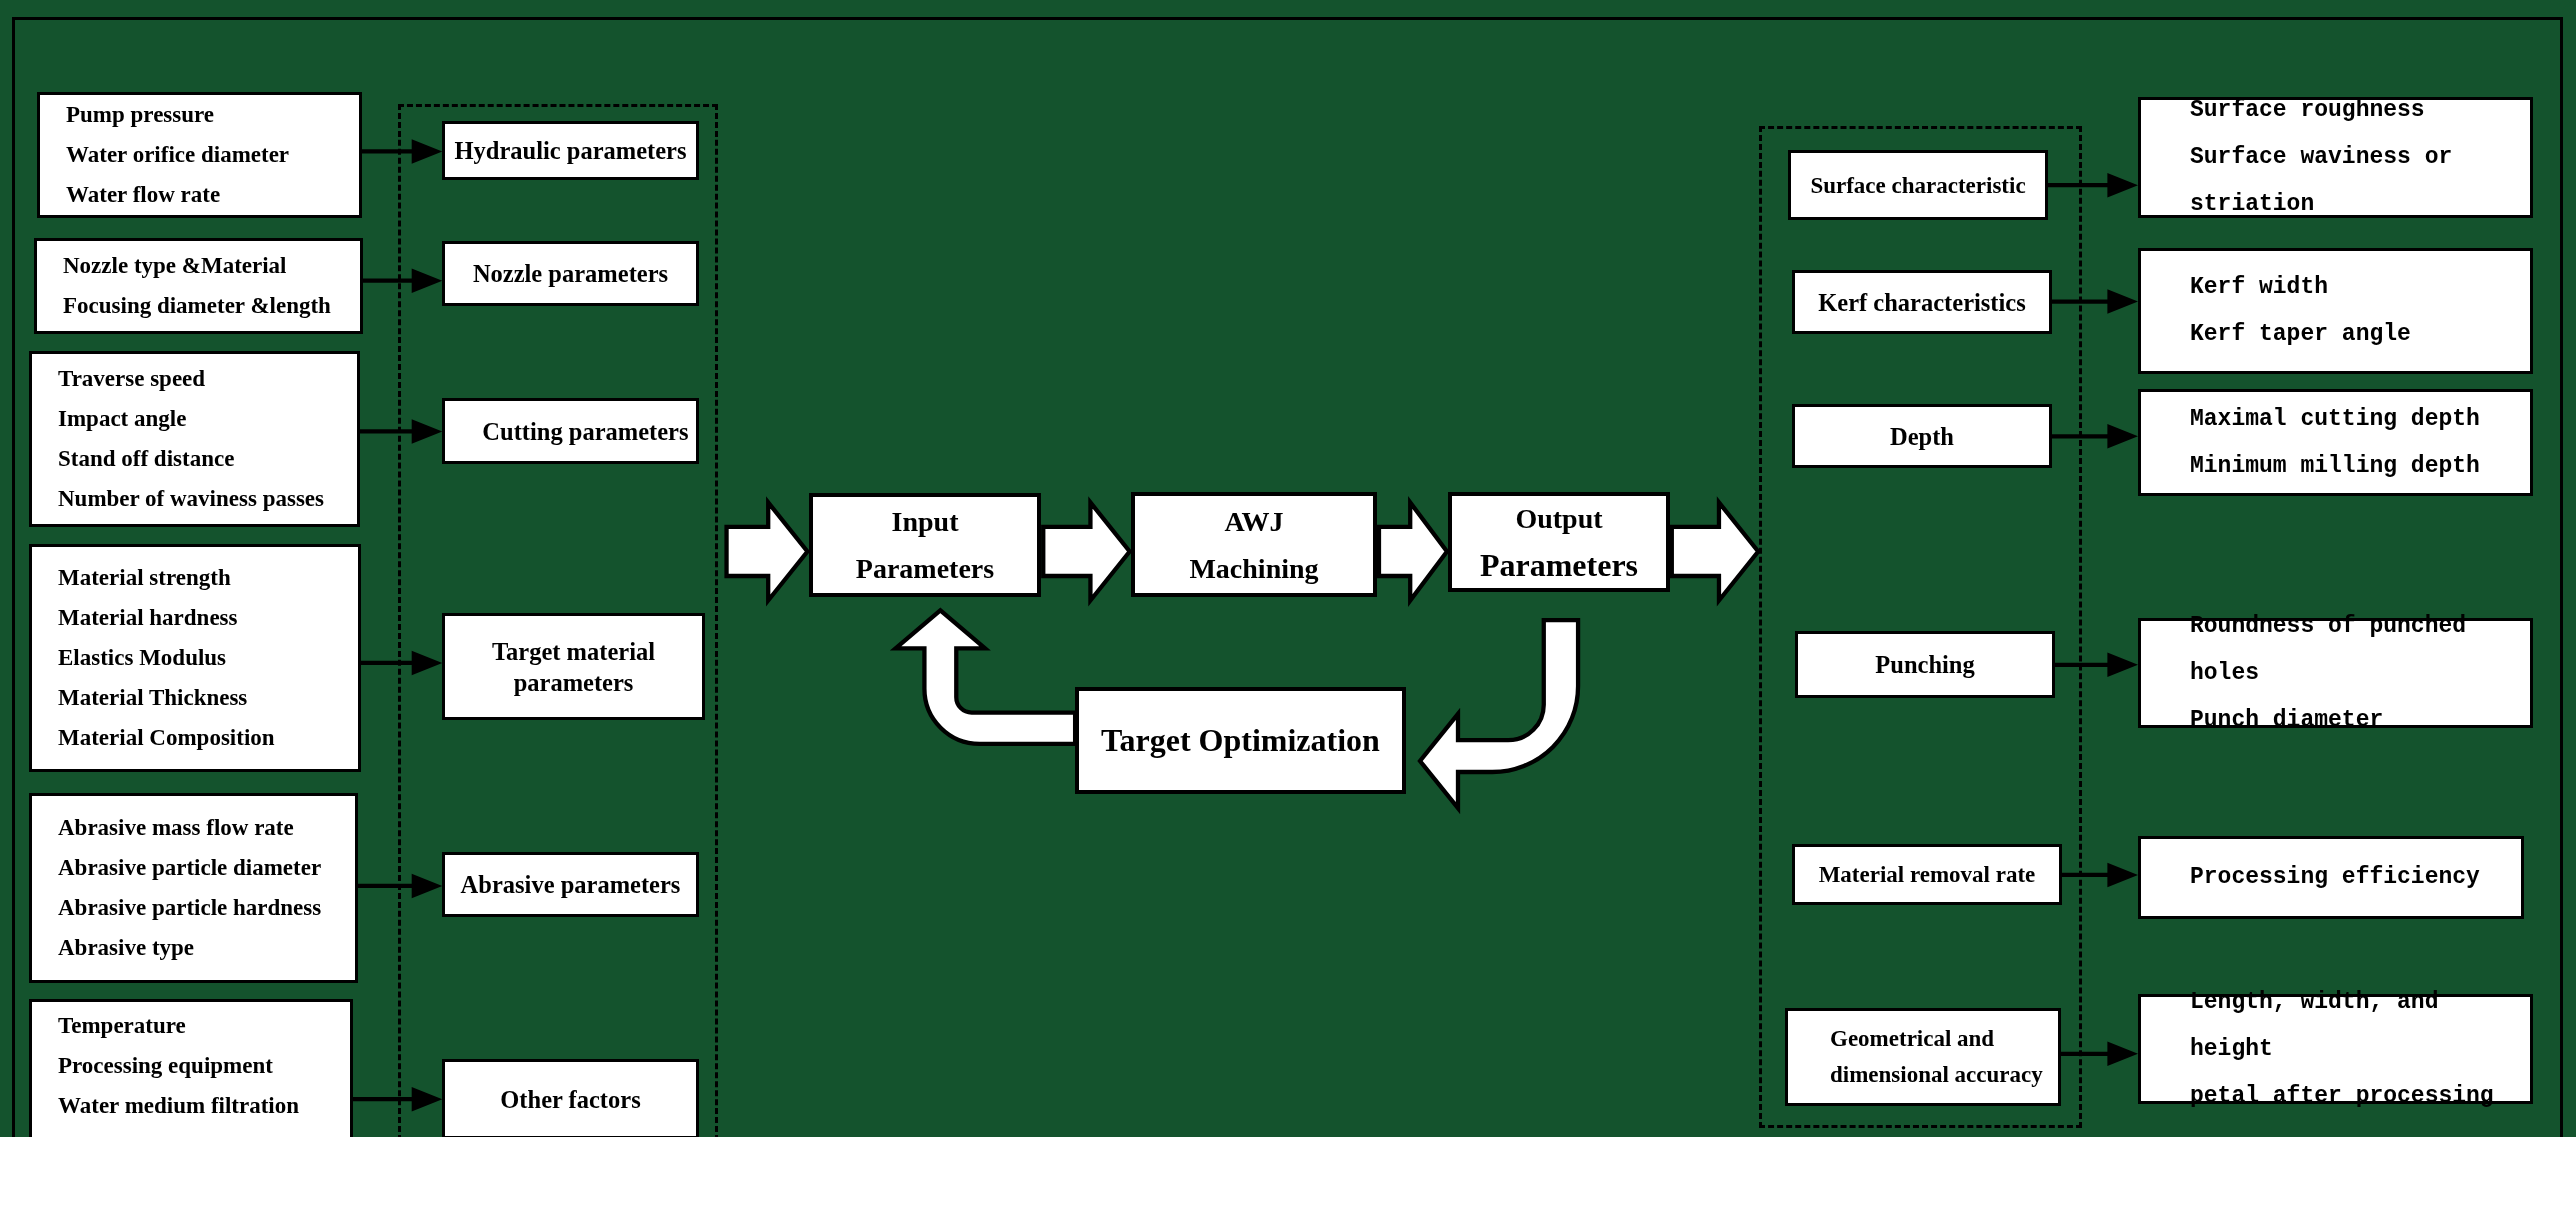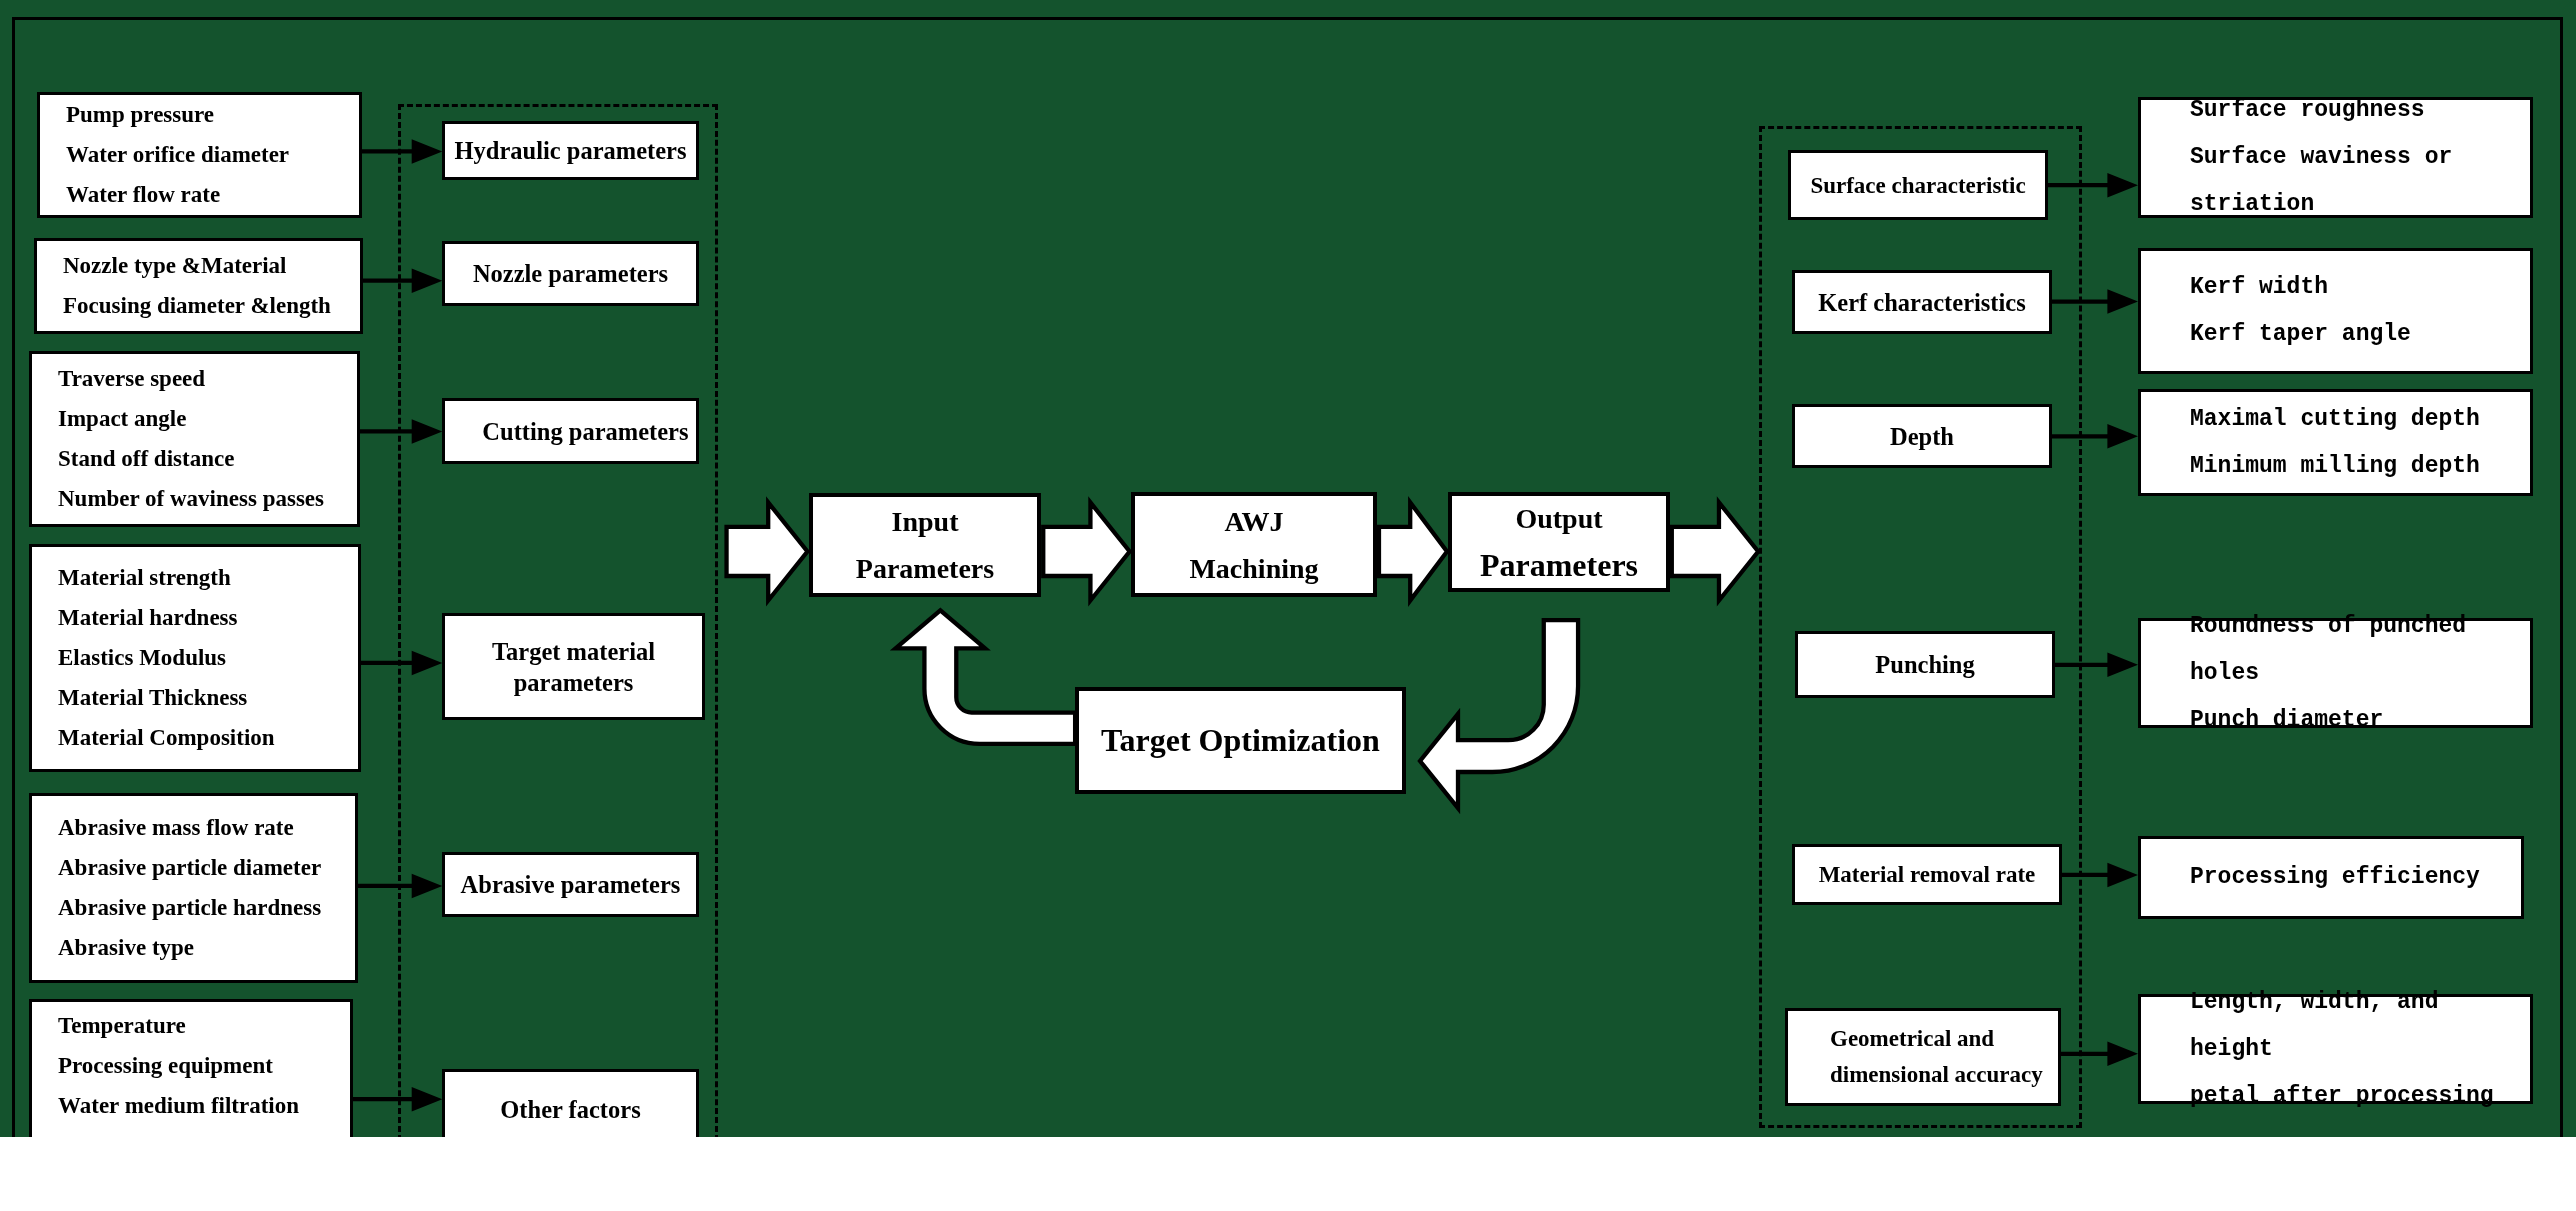--- a/index.html
+++ b/index.html
@@ -170,21 +170,21 @@
   <div class="abs box cat-box" style="left:442px;top:398px;width:257px;height:66px;padding-left:36px;">
       <div class="line">Cutting parameters</div>
     </div>
   <div class="abs box cat-box" style="left:442px;top:613px;width:263px;height:107px;">
       <div class="line">Target material</div>
       <div class="line">parameters</div>
     </div>
   <div class="abs box cat-box" style="left:442px;top:852px;width:257px;height:65px;">
       <div class="line">Abrasive parameters</div>
     </div>
-  <div class="abs box cat-box" style="left:442px;top:1059px;width:257px;height:80px;margin-top:10px;">
+  <div class="abs box cat-box" style="left:442px;top:1059px;width:257px;height:80px;">
       <div class="line">Other factors</div>
     </div>
 
   <div id="box-input" class="abs box proc-box" style="left:809px;top:493px;width:232px;height:104px;">
       <div class="line">Input</div>
       <div class="line">Parameters</div>
     </div>
   <div id="box-awj" class="abs box proc-box" style="left:1131px;top:492px;width:246px;height:105px;">
       <div class="line">AWJ</div>
       <div class="line">Machining</div>

